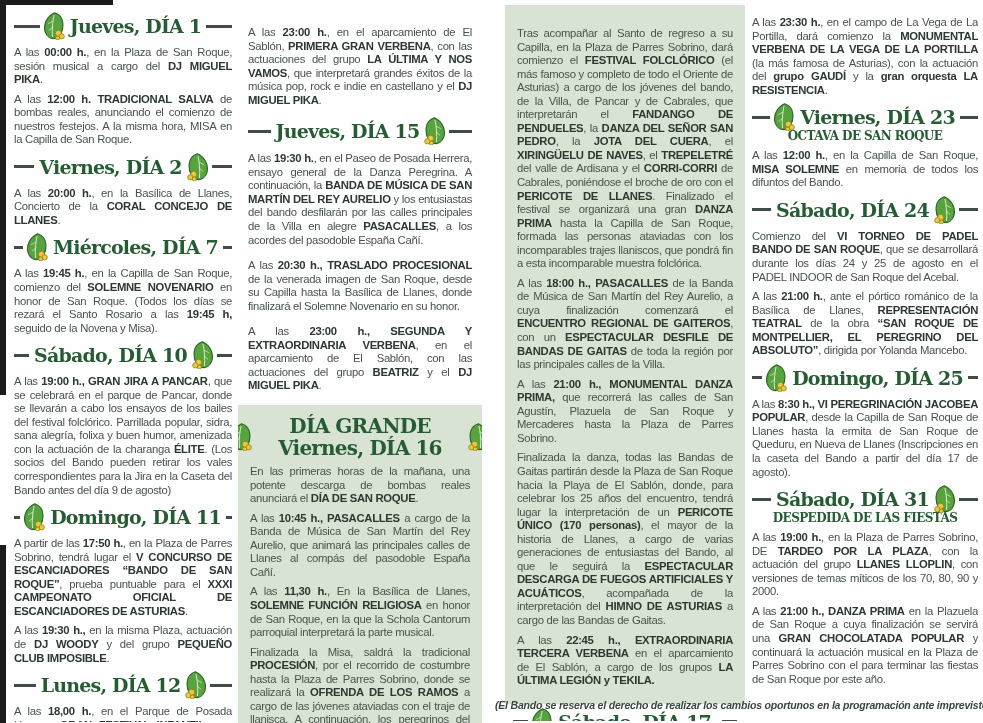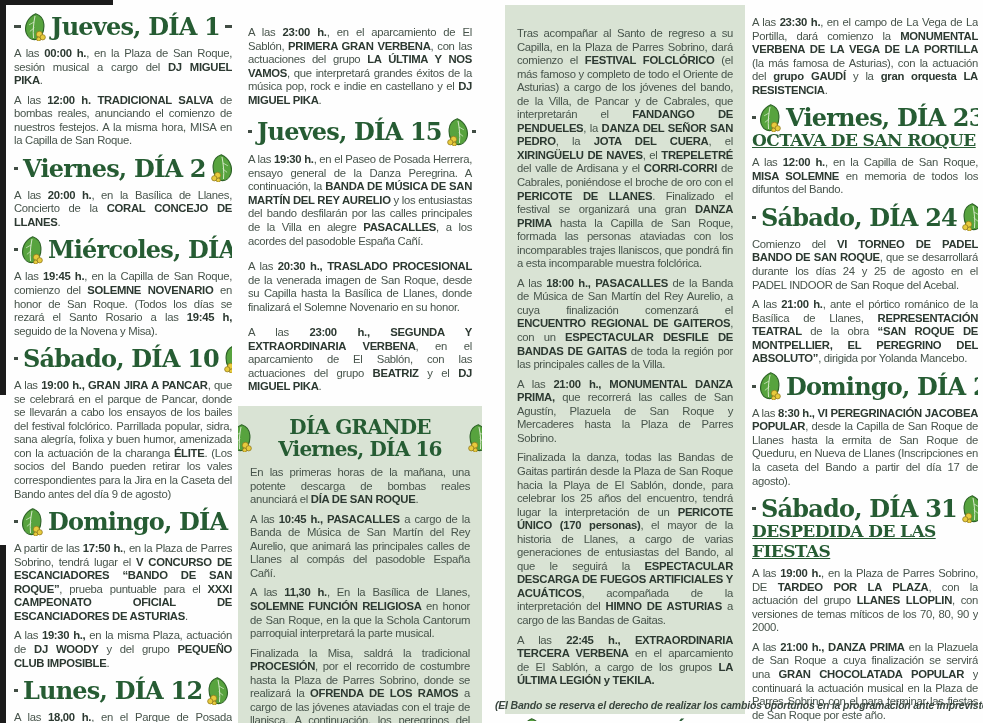--- a/index.html
+++ b/index.html
@@ -22,32 +22,32 @@
   #col3 > .heading, #col3 > .event-p { margin-left:8px;  margin-right:8px; }
   #col2 > :first-child { margin-top:26px; }
 
   .event-p { font-size:11.3px; line-height:1.2; letter-spacing:-0.3px;
              text-align:justify; color:var(--body-color); margin:6px 0; }
   .event-p b { color:var(--bold-color); }
 
   .heading { margin:4px 0 1px; }
   .h-row { display:flex; align-items:center; gap:3px; }
   .rule { flex:1 1 auto; min-width:4px; height:3px; background:var(--rule-color); }
-  .h-text { font-family:"DejaVu Serif", serif; font-weight:700; font-size:24px;
+  .h-text { font-family:"DejaVu Serif", serif; font-weight:700; font-size:19px;
             letter-spacing:-0.8px; color:var(--heading-color); white-space:nowrap; padding:0 2px; }
-  .h-line2 { text-align:left; font-family:"DejaVu Serif", serif; font-weight:700;
-             font-size:17px; letter-spacing:-0.6px; color:var(--heading-color); margin-top:-2px;text-decoration:underline; }
+  .h-line2 { text-align:center; font-family:"DejaVu Serif", serif; font-weight:700;
+             font-size:12px; letter-spacing:-0.6px; color:var(--heading-color); margin-top:-2px; }
   .h-center { display:flex; flex-direction:column; align-items:center; }
   .center-heading .h-row { justify-content:center; gap:24px; }
   .h-text.big { font-size:20px; line-height:1.1; }
 
   .leaf { display:inline-flex; flex:0 0 auto; }
   .leaf.flip svg { transform:scaleX(-1); }
 
-  .green-box { background:var(--box-bg); padding:6px 12px 20px; margin-top:6px; }
+  .green-box { background:var(--box-bg); padding:6px 12px 10px; margin-top:6px; }
   #col2 .green-box { flex:1 1 auto; }
   #col3 .green-box { padding-top:16px; margin-top:0; margin-bottom:4px; }
 
   .disclaimer { position:absolute; left:495px; top:699px; width:485px; text-align:center;
                 font-style:italic; font-weight:700; font-size:10.5px; letter-spacing:-0.2px;
                 color:#3a473f; white-space:nowrap; }
 </style>
 </head>
 <body>
 

